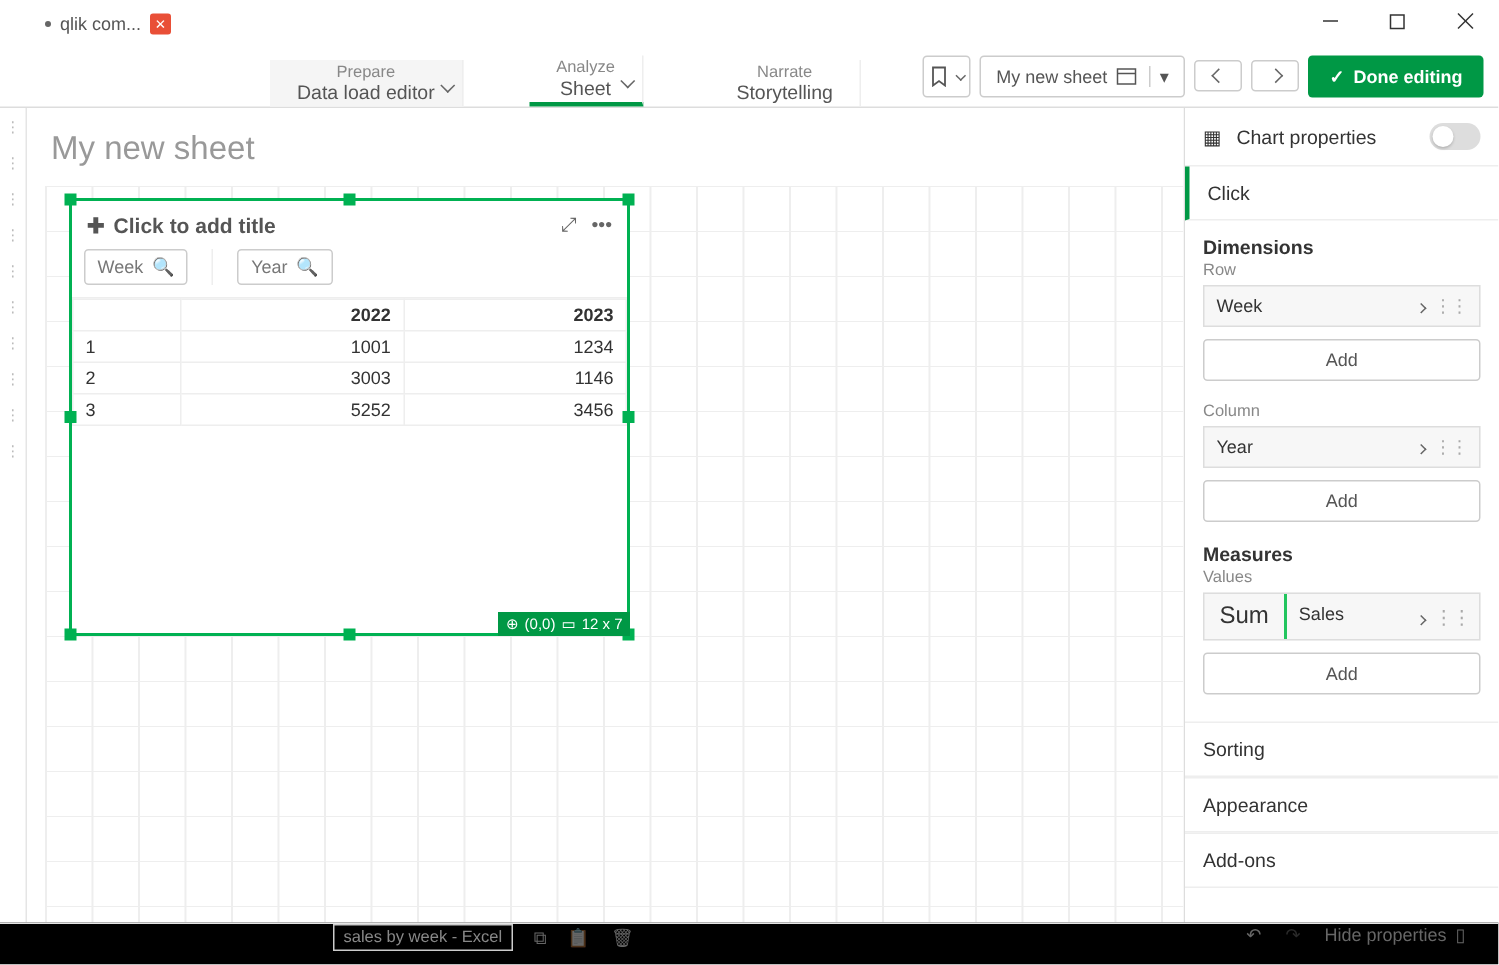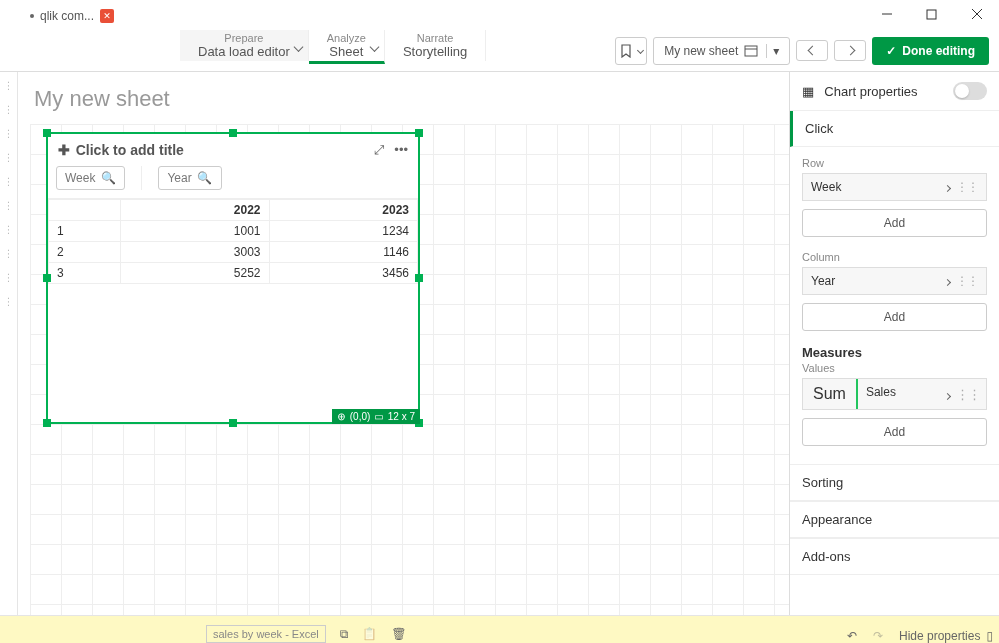--- a/index.html
+++ b/index.html
@@ -11,21 +11,21 @@
 .win-btn svg { stroke: #333; fill: none; }
 
 
 .tab-bar { display: flex; align-items: flex-end; padding: 6px 8px 0 20px; height: 30px; }
 .tab { display: flex; align-items: center; gap: 6px; padding: 5px 10px; font-size: 12px; color: #555; border-bottom: 2px solid transparent; }
 .tab .dirty { width:4px; height:4px; background:#666; border-radius:50%; }
 .tab-close { width:14px; height:14px; background:#e94f37; border-radius:2px; display:flex; align-items:center; justify-content:center; font-size:9px; color:#fff; cursor:pointer;}
 
 
 .top-bar { display:flex; align-items:stretch; border-bottom:1px solid #ddd; height:42px; background:#fff; padding-left:180px;}
-.nav-group { display:flex; align-items:flex-start; }
+.nav-group { display:flex; align-items:flex-end;gap:44px; }
 .nav-item { padding: 2px 18px; text-align:center; cursor:pointer; border-right:1px solid #eee; position:relative;}
 .nav-item.active { border-bottom:3px solid #009845; background:#fff;}
 .nav-item.prepare { background:#f5f5f5;}
 .nav-sup { display:block; font-size:11px; color:#888;}
 .nav-main { font-size:13px; color:#555;}
 .nav-chevron { position:absolute; right:6px; top:50%; transform:translateY(-50%); color:#888;}
 .spacer { flex:1; }
 .right-controls { display:flex; align-items:center; gap:6px; padding-right:10px;}
 .btn { border:1px solid #ccc; background:#fff; padding:6px 10px; font-size:12px; color:#555; border-radius:3px; display:flex; align-items:center; gap:6px; cursor:pointer;}
 .btn-sq { width:32px; justify-content:center; padding:6px 0;}
@@ -73,21 +73,21 @@
 .sublabel{ font-size:11px; color:#888; margin-bottom:4px;}
 .dim-pill{ border:1px solid #ddd; background:#f7f7f7; padding:6px 8px; font-size:12px; display:flex; align-items:center; gap:6px; margin-bottom:8px; cursor:pointer;}
 .dim-pill .grow{flex:1;}
 .drag-dots{ color:#aaa; letter-spacing:-1px;}
 .add-btn{ width:100%; border:1px solid #ccc; background:#fff; padding:6px; text-align:center; font-size:12px; color:#555; border-radius:3px; cursor:pointer; margin-bottom:14px;}
 .measure-pill{ display:flex; border:1px solid #ddd; background:#f7f7f7; margin-bottom:8px;}
 .measure-pill .agg{ padding:6px 10px; border-right:2px solid #22c55e; font-size:16px;text-align:center;}
 .measure-pill .name{ padding:6px 8px; font-size:12px; flex:1;}
 
 
-.bottom-bar{ position:absolute; bottom:0; left:0; right:0; height:28px; border-top:1px solid #e5e5e5; background:#fef9c3; display:flex; align-items:flex-end; padding:0 6px; font-size:12px; color:#666;}
+.bottom-bar{ position:absolute; bottom:0; left:0; right:0; height:28px; border-top:1px solid #e5e5e5; background:#000000; display:flex; align-items:flex-start; padding:0 22px; font-size:12px; color:#666;}
 .bottom-left{ display:flex; align-items:center; gap:14px; margin-left:200px;}
 .bottom-src{ border:1px solid #ccc; padding:2px 6px; color:#888; font-size:11px;}
 .bottom-spacer{flex:1;}
 .bottom-right{ display:flex; align-items:center; gap:16px;}
 .chev{ display:inline-block; border:solid #666; border-width:0 1px 1px 0; padding:3px;}
 .chev-left{transform:rotate(135deg);} .chev-right{transform:rotate(-45deg);} .chev-down{transform:rotate(45deg);}
 </style>
 </head>
 <body>
 
@@ -255,20 +255,21 @@
     <div class="suggest-row">
       <span>▦</span>
       <span>Chart properties</span>
       <div class="switch">
           <div class="switch-knob"></div>
         </div>
     </div>
     <div class="section-hdr">Click</div>
 
     <div class="section-body">
+      <div class="subhdr">Dimensions</div>
       <div class="sublabel">Row</div>
       <div class="dim-pill">
         <span class="grow">Week</span>
         <span><i class="chev chev-right" style="padding:2px;"></i></span>
         <span class="drag-dots">⋮⋮</span>
       </div>
       <div class="add-btn">Add</div>
 
       <div class="sublabel">Column</div>
       <div class="dim-pill">

